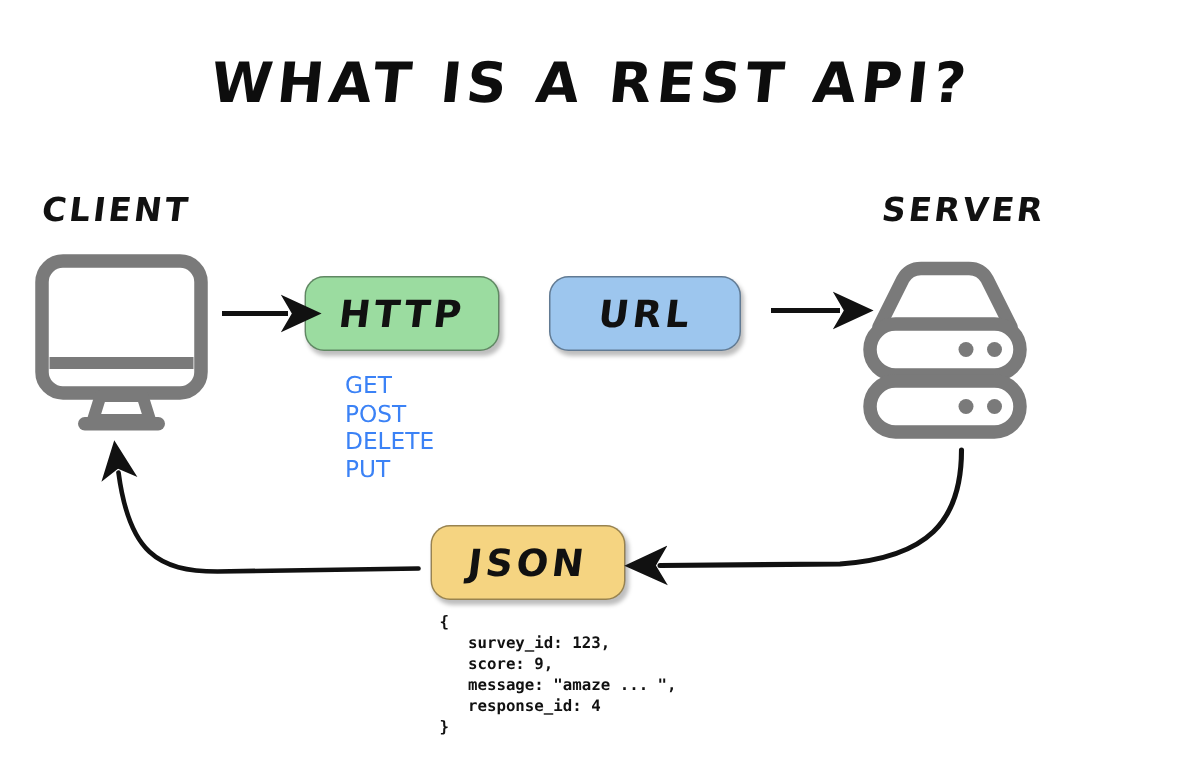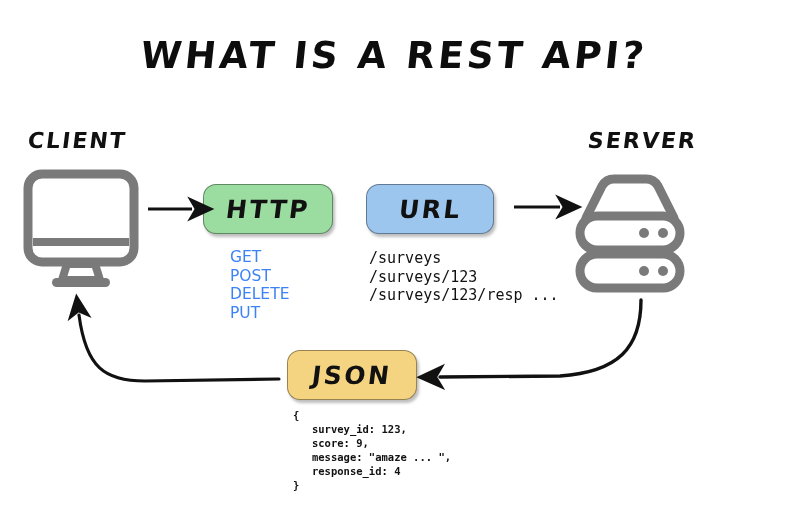--- a/index.html
+++ b/index.html
@@ -167,23 +167,20 @@
 
   <div class="pill pill-json">
     <span class="pill-label">JSON</span>
   </div>
 
   <div class="detail-list methods-list">GET
 POST
 DELETE
 PUT</div>
 
-  <div class="paths-list paths-pos">/surveys
-/surveys/123
-/surveys/123/resp ...</div>
 
   <div class="json-code">{
    survey_id: 123,
    score: 9,
    message: "amaze ... ",
    response_id: 4
 }</div>
 
   <svg class="arrows" viewBox="0 0 788 505" xmlns="http://www.w3.org/2000/svg">
     <defs>

